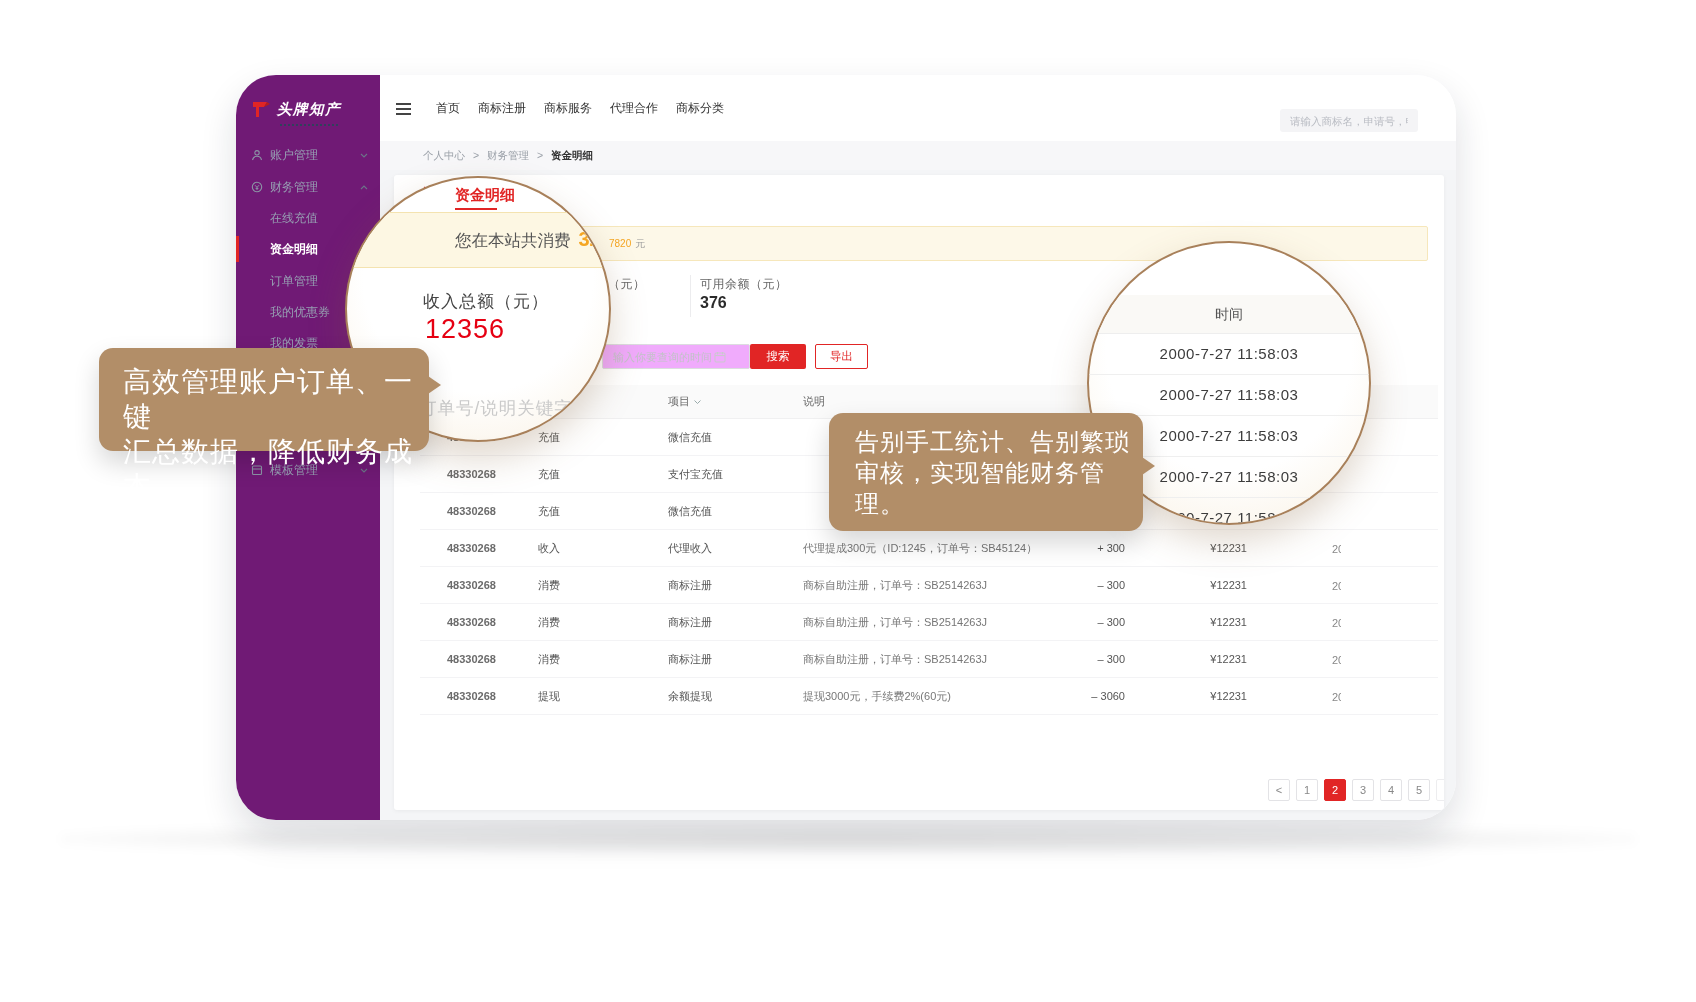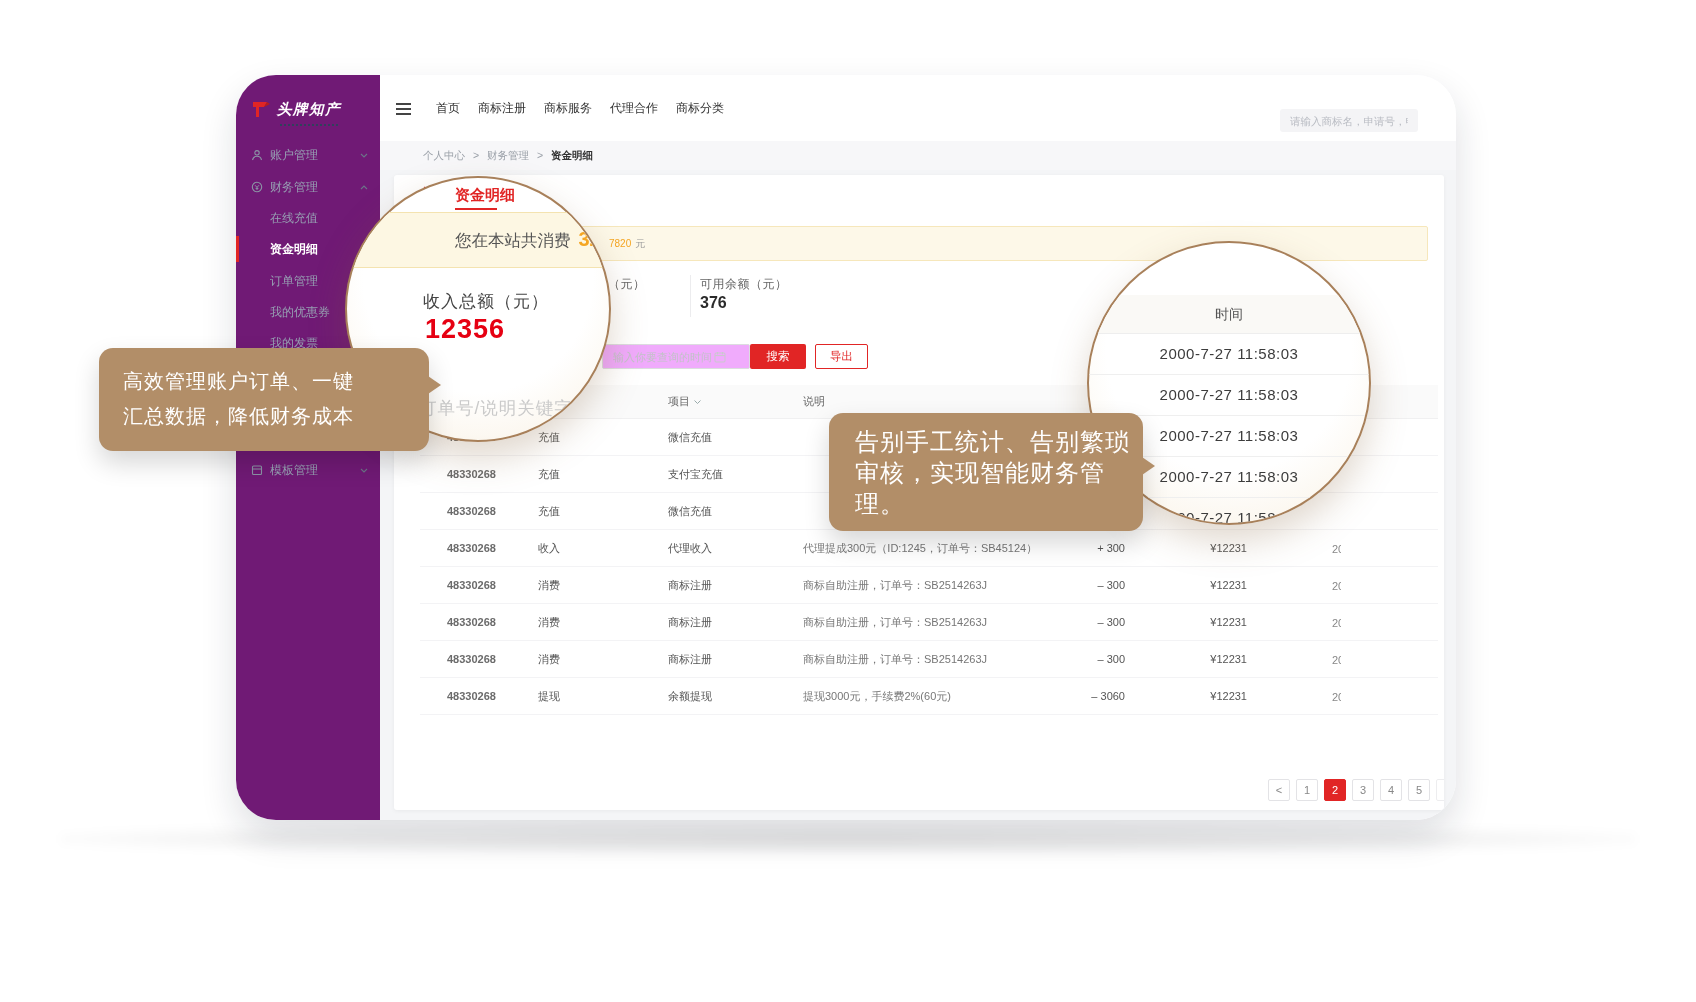--- a/index.html
+++ b/index.html
@@ -94,34 +94,34 @@
           box-shadow:0 16px 36px rgba(130,95,55,.25);}
   .bubble-left{left:345px;top:176px;width:262px;height:262px;}
   .zl-tab{position:absolute;left:108px;top:8px;color:#e12525;font-weight:bold;font-size:15px;}
   .zl-tabline{position:absolute;left:108px;top:30px;width:42px;height:2px;background:#e12525;}
   .zl-tab-ghost{position:absolute;left:210px;top:11px;color:#b9b9b9;font-size:13px;}
   .zl-banner{position:absolute;left:-4px;right:-4px;top:34px;height:54px;background:#fdf7e3;
              border-top:1px solid #f4e3b0;border-bottom:1px solid #f4e3b0;}
   .zl-banner-text{position:absolute;left:112px;top:15px;font-size:16.5px;color:#555;white-space:nowrap;}
   .zl-banner-text .val{font-size:20px;font-weight:bold;color:#f5a623;margin-left:8px;}
   .zl-statlabel{position:absolute;left:76px;top:112px;font-size:17px;color:#444;letter-spacing:1px;}
-  .zl-statvalue{position:absolute;left:78px;top:136px;font-size:27px;color:#e60012;font-weight:bold;letter-spacing:1px;}
+  .zl-statvalue{position:absolute;left:78px;top:136px;font-size:27px;color:#e60012;font-weight:normal;letter-spacing:1px;}
   .zl-ghost{position:absolute;left:72px;top:218px;font-size:17.5px;color:#cacaca;letter-spacing:1px;white-space:nowrap;}
   .bubble-right{left:1087px;top:241px;width:280px;height:280px;}
   .zr-head{position:absolute;left:-6px;right:-6px;top:52px;height:38px;background:#faf9f6;border-bottom:1px solid #eeeeee;
            line-height:38px;text-align:center;font-size:14px;color:#555;}
   .zr-row{position:absolute;left:-6px;right:-6px;height:41px;border-bottom:1px solid #efefef;line-height:41px;
            text-align:center;font-size:15px;color:#3c3c3c;letter-spacing:.5px;}
 
   
   .callout{position:absolute;background:#b28e68;border-radius:14px;color:#fff;
            box-shadow:0 12px 26px rgba(0,0,0,.16);box-sizing:border-box;letter-spacing:1px;}
   .callout .arrow{position:absolute;right:-12px;width:0;height:0;border-top:9px solid transparent;
            border-bottom:9px solid transparent;border-left:13px solid #b28e68;}
-  .callout-left{left:99px;top:348px;width:330px;height:103px;padding:16px 0 0 24px;font-size:20px;line-height:35px;}
+  .callout-left{left:99px;top:348px;width:330px;height:103px;padding:16px 0 0 24px;font-size:28px;line-height:35px;}
   .callout-left .arrow{top:28px;}
   .callout-right{left:829px;top:413px;width:314px;height:118px;padding:13px 0 16px 26px;font-size:24px;line-height:31px;}
   .callout-right .arrow{top:44px;}
 </style>
 </head>
 <body>
 
 <div class="stage">
 
   <div class="base-shadow"></div>

